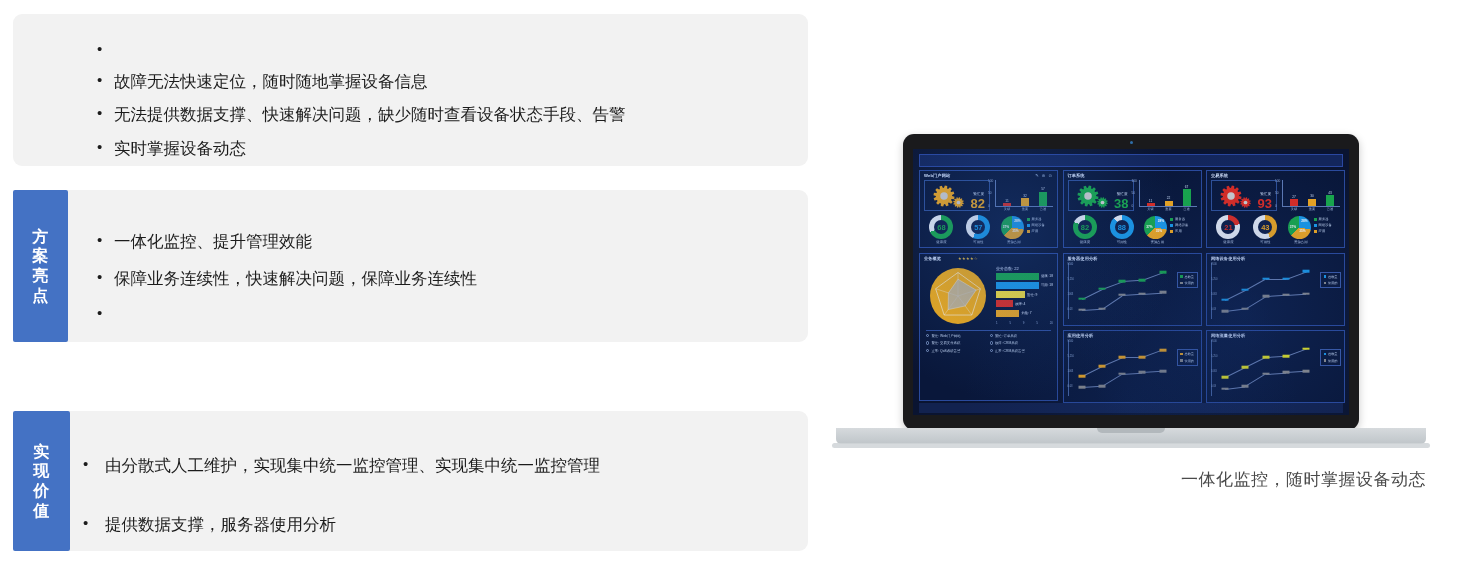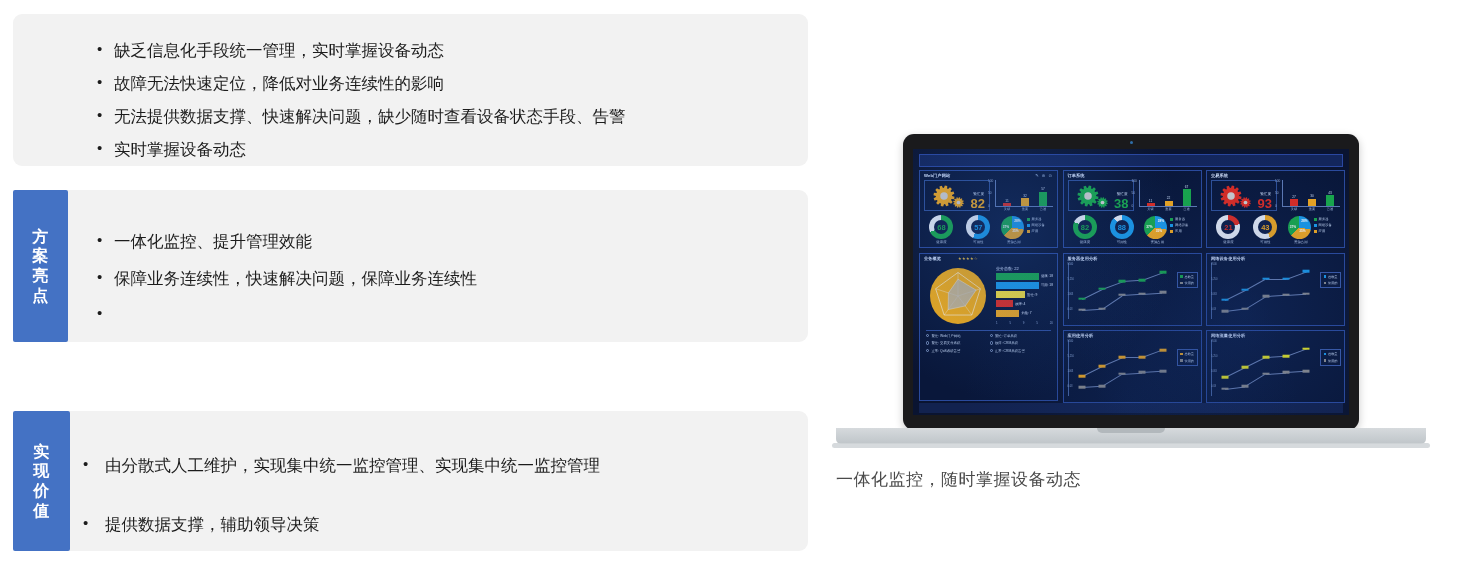--- a/index.html
+++ b/index.html
@@ -248,40 +248,39 @@
   }
   .lc-line { position:absolute; height:1px; background:#6d83b4; transform-origin:0 0; }
   .lc-legend { position:absolute; right:3px; top:18px; padding:2px 2.5px; border:1px solid #3a5aa8; }
   .lc-legend div { display:flex; align-items:center; font-size:3.2px; color:#c2d3ee; margin-bottom:2.5px; }
   .lc-legend div:last-child { margin-bottom:0; }
   .lc-legend em { width:2.6px; height:2.6px; margin-right:1.8px; display:inline-block; font-style:normal; }
 
   
   #caption {
     position: absolute; left: 836px; top: 468px; width: 590px;
-    text-align: left;
+    text-align: right;
     font-size: 17px; color: #4a4a4a;
     letter-spacing: .5px;
   }
 </style>
 </head>
 <body>
 
 <div id="root">
 
   <div class="block" id="block1">
     <div class="block-box"></div>
     <div class="bullets">
       <div class="bullet">
         <span class="dot">•</span>
-        <span>缺乏信息化手段统一管理，实时掌握设备动态</span>
       </div>
       <div class="bullet">
         <span class="dot">•</span>
-        <span>故障无法快速定位，降低对业务连续性的影响</span>
+        <span>故障无法快速定位，随时随地掌握设备信息</span>
       </div>
       <div class="bullet">
         <span class="dot">•</span>
         <span>无法提供数据支撑、快速解决问题，缺少随时查看设备状态手段、告警</span>
       </div>
       <div class="bullet">
         <span class="dot">•</span>
         <span>实时掌握设备动态</span>
       </div>
     </div>
@@ -322,21 +321,21 @@
         <span>值</span>
       </div>
     </div>
     <div class="bullets">
       <div class="bullet">
         <span class="dot">•</span>
         <span>由分散式人工维护，实现集中统一监控管理、实现集中统一监控管理</span>
       </div>
       <div class="bullet">
         <span class="dot">•</span>
-        <span>提供数据支撑，辅助领导决策</span>
+        <span>提供数据支撑，服务器使用分析</span>
       </div>
     </div>
   </div>
 
   <div id="laptop">
     <div class="lid">
       <div class="camera"></div>
       <div class="screen">
         <div class="topbar"></div>
         <div class="dashgrid" id="dashgrid">

